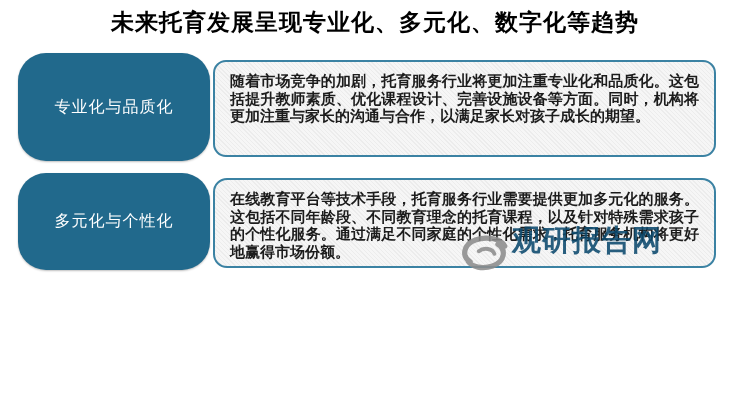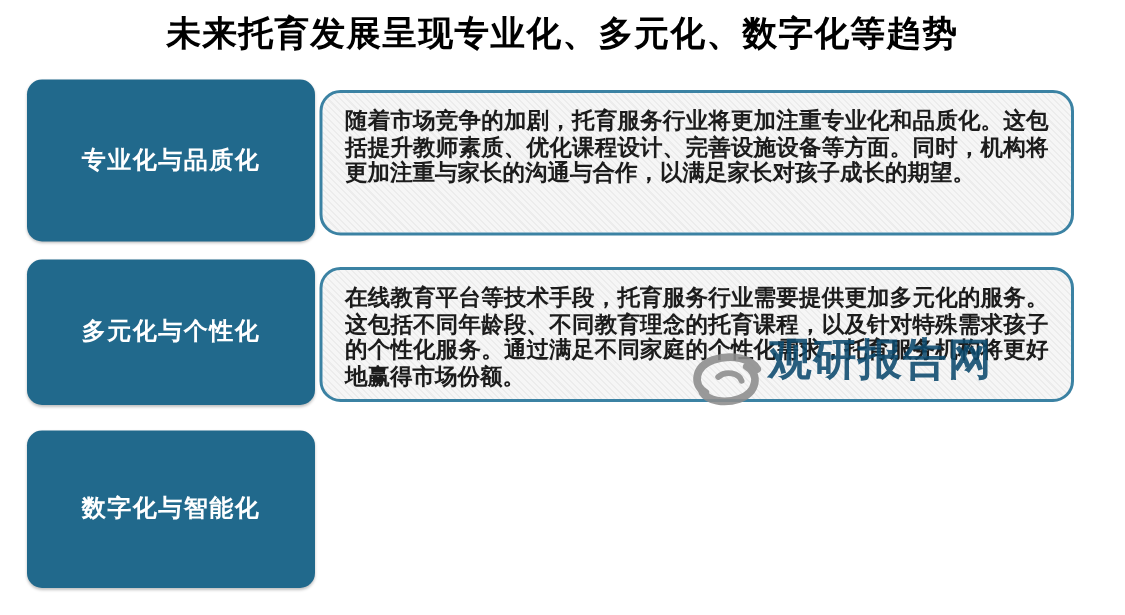--- a/index.html
+++ b/index.html
@@ -11,38 +11,38 @@
   .canvas{position:absolute;left:0;top:0;width:750px;height:410px;}
 
   .title{
     position:absolute;left:0;top:7px;width:750px;
     text-align:center;font-size:23px;font-weight:bold;color:#000000;
     letter-spacing:1px;
   }
 
   .row-label{
     position:absolute;left:18px;width:192px;
-    background:#21698c;border-radius:10px;
+    background:#21698c;border-radius:28px;
     display:flex;align-items:center;justify-content:center;
-    color:#ffffff;font-size:16px;font-weight:bold;letter-spacing:1px;
+    color:#ffffff;font-size:16px;font-weight:normal;letter-spacing:1px;
     box-shadow:0 1px 2px rgba(0,0,0,0.25);
   }
   .row-text{
     position:absolute;left:213px;width:503px;
     border:2px solid #3b82a3;border-radius:14px;
     background:
       repeating-linear-gradient(45deg,#f6f6f6 0px,#f6f6f6 2px,#ececec 2px,#ececec 3px);
     box-sizing:border-box;
     padding:10px 15px 8px 15px;
     font-size:15px;line-height:17.5px;font-weight:bold;color:#1c1c1c;
     text-align:justify;word-break:break-all;
   }
 
   .r1-label{top:53px;height:108px;}
-  .r1-text{top:60px;height:97px;}
+  .r1-text{top:60px;height:97px;border-radius:13px;}
   .r2-label{top:173px;height:97px;}
   .r2-text{top:178px;height:90px;}
   .r3-label{top:287px;height:105px;}
   .r3-text{top:295px;height:92px;}
 
   .watermark{
     position:absolute;left:458px;top:224px;width:212px;height:54px;
     display:flex;align-items:flex-start;
     color:#0c4a6e;opacity:0.88;pointer-events:none;
   }
@@ -65,23 +65,20 @@
     <span>随着市场竞争的加剧，托育服务行业将更加注重专业化和品质化。这包括提升教师素质、优化课程设计、完善设施设备等方面。同时，机构将更加注重与家长的沟通与合作，以满足家长对孩子成长的期望。</span>
   </div>
 
   <div class="row-label r2-label">
     <span>多元化与个性化</span>
   </div>
   <div class="row-text r2-text">
     <span>在线教育平台等技术手段，托育服务行业需要提供更加多元化的服务。这包括不同年龄段、不同教育理念的托育课程，以及针对特殊需求孩子的个性化服务。通过满足不同家庭的个性化需求，托育服务机构将更好地赢得市场份额。</span>
   </div>
 
-  <div class="row-label r3-label">
-    <span>数字化与智能化</span>
-  </div>
 
   <div class="watermark">
     <svg class="wm-logo" viewBox="0 0 60 48" fill="none" xmlns="http://www.w3.org/2000/svg">
       <path d="M14 34 C4 28 6 14 20 9 C34 4 50 8 54 16" stroke="#8d8d8d" stroke-width="6" stroke-linecap="round" fill="none"></path>
       <path d="M46 14 C56 20 54 34 40 39 C28 43 16 40 12 34" stroke="#8d8d8d" stroke-width="6" stroke-linecap="round" fill="none"></path>
       <path d="M24 22 C30 17 40 19 42 25" stroke="#8d8d8d" stroke-width="4.5" stroke-linecap="round" fill="none"></path>
     </svg>
     <div class="wm-textcol">
       <div class="wm-name">观研报告网</div>
     </div>

